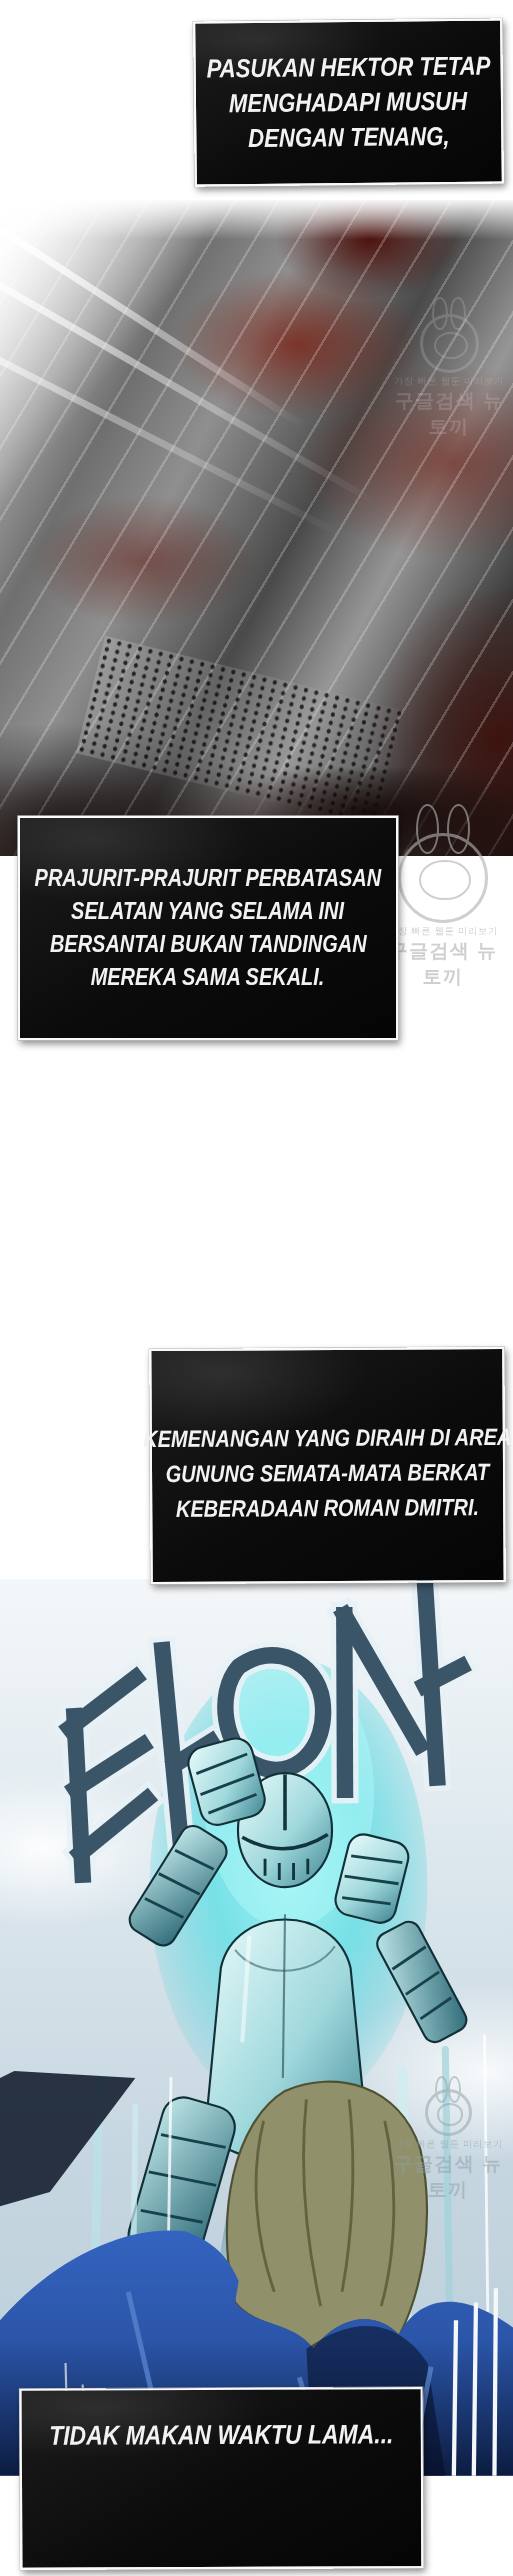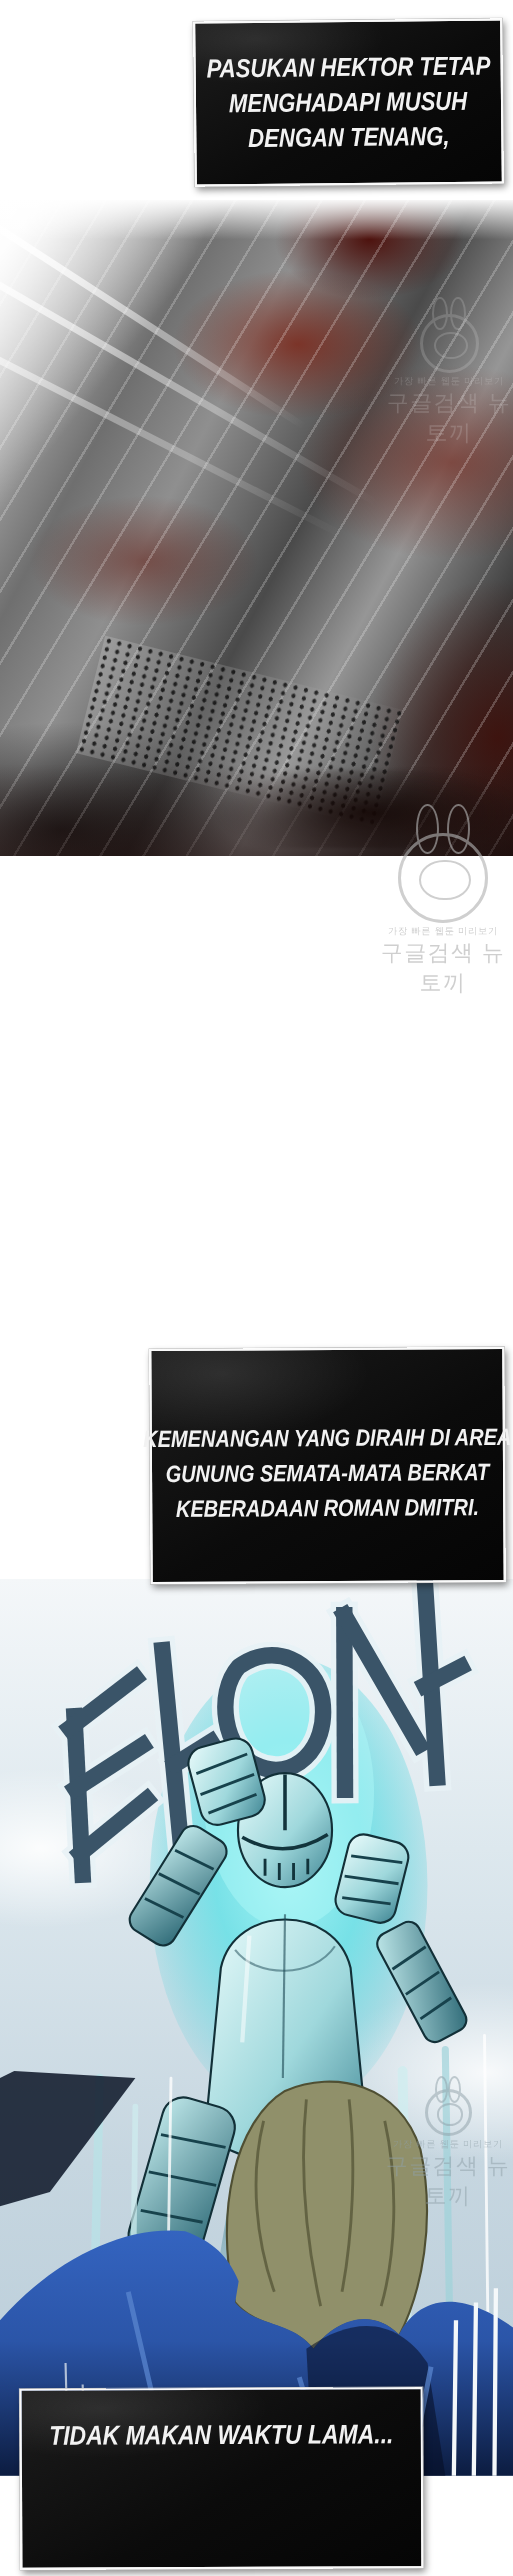--- a/index.html
+++ b/index.html
@@ -67,21 +67,21 @@
         radial-gradient(ellipse 299px 171px at 50% 90%, rgba(173,197,211,.5), rgba(173,197,211,0) 75%),
         linear-gradient(to bottom,#f4f7f9 0%,#dde8ee 30%,#c6d6e0 65%,#b9cdd9 100%);}
   #knight-panel svg{position:absolute;left:0;top:0;}
 
   
   .watermark{position:absolute;width:128px;text-align:center;color:#9a9a9a;pointer-events:none;}
   .wm-logo{margin:0 auto;border-radius:50%;border:3.6px solid currentColor;position:relative;}
   .wm-ear{position:absolute;width:22%;height:55%;border:2.9px solid currentColor;border-radius:50%;top:-38%;}
   .wm-face{position:absolute;left:22%;top:28%;width:56%;height:44%;border:2.9px solid currentColor;border-radius:50%;}
   .wm-line1{font-size:9.3px;letter-spacing:0.7px;margin-top:2px;}
-  .wm-line2{font-size:22px;font-weight:400;letter-spacing:1.4px;}
+  .wm-line2{font-size:19px;font-weight:700;letter-spacing:1.4px;}
   #wm-a{left:385px;top:314px;opacity:.20;color:#e0e0e0;}
   #wm-b{left:379px;top:833px;opacity:.62;color:#b2b2b2;}
   #wm-c{left:384px;top:2089px;opacity:.5;color:#8fa0a8;}
   #wm-a .wm-logo{width:53px;height:53px;}
   #wm-b .wm-logo{width:84px;height:84px;}
   #wm-c .wm-logo{width:41px;height:41px;}
 </style>
 </head>
 <body>
 
@@ -252,20 +252,26 @@
     <div class="wm-line1">가장 빠른 웹툰 미리보기</div>
     <div class="wm-line2">구글검색 뉴토끼</div>
   </div>
 
   <div class="caption-box c1" id="caption1">
     <div class="caption-line">PASUKAN HEKTOR TETAP</div>
     <div class="caption-line">MENGHADAPI MUSUH</div>
     <div class="caption-line">DENGAN TENANG,</div>
   </div>
 
+  <div class="caption-box c2" id="caption2">
+    <div class="caption-line">PRAJURIT-PRAJURIT PERBATASAN</div>
+    <div class="caption-line">SELATAN YANG SELAMA INI</div>
+    <div class="caption-line">BERSANTAI BUKAN TANDINGAN</div>
+    <div class="caption-line">MEREKA SAMA SEKALI.</div>
+  </div>
 
   <div class="caption-box c3" id="caption3">
     <div class="spacer"></div>
     <div class="caption-line">KEMENANGAN YANG DIRAIH DI AREA</div>
     <div class="caption-line">GUNUNG SEMATA-MATA BERKAT</div>
     <div class="caption-line">KEBERADAAN ROMAN DMITRI.</div>
   </div>
 
   <div class="caption-box c4" id="caption4">
     <div class="spacer"></div>

